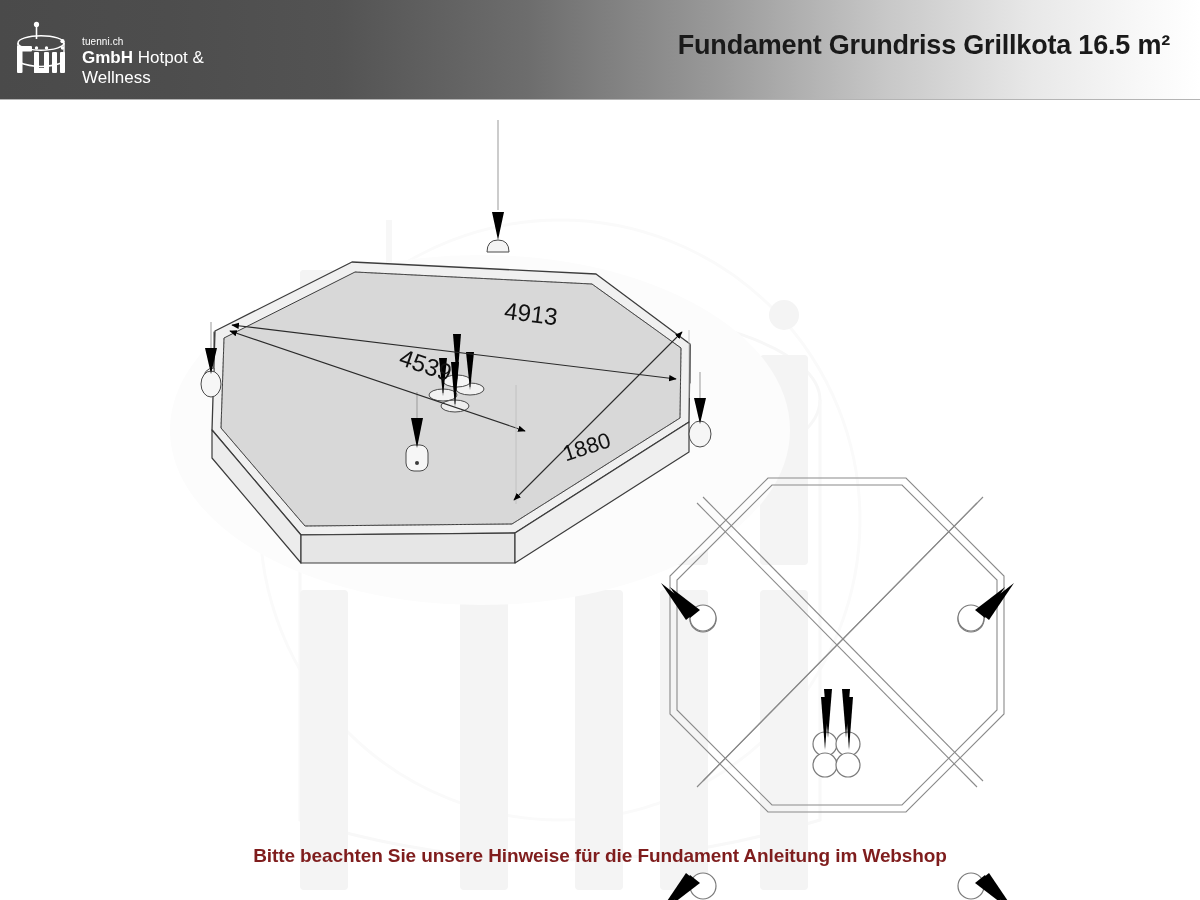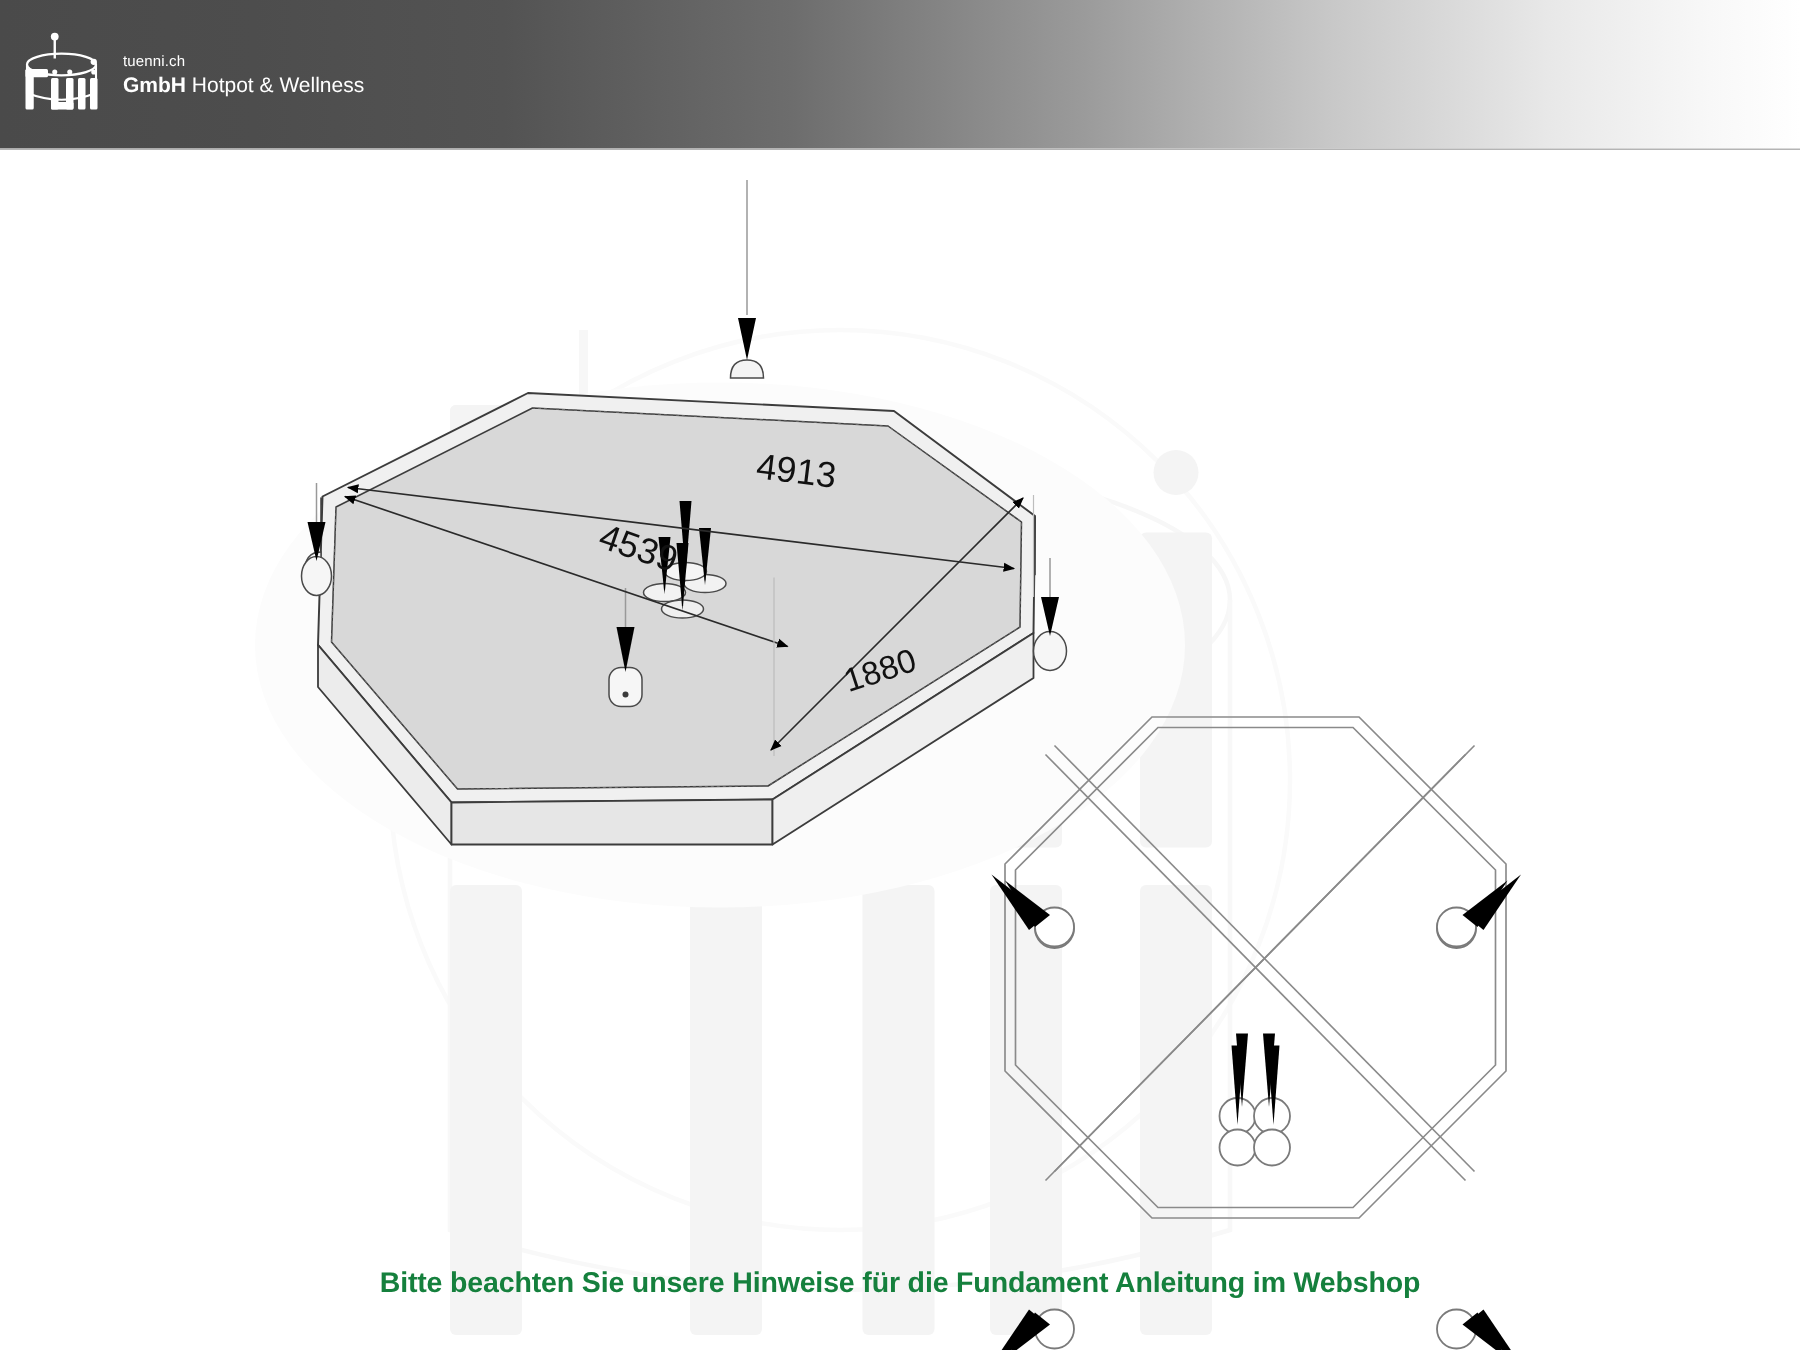--- a/index.html
+++ b/index.html
@@ -17,41 +17,41 @@
     box-sizing:border-box;
   }
   #logo-block{
     position:absolute;left:14px;top:22px;width:230px;height:62px;
   }
   #logo-mark{position:absolute;left:0;top:0;width:62px;height:60px;}
   #logo-text{
     position:absolute;left:68px;top:14px;color:#ffffff;line-height:1.18;
   }
   #logo-line1{font-size:10px;font-weight:400;letter-spacing:.1px;}
-  #logo-line2{font-size:14px;font-weight:400;}
+  #logo-line2{font-size:17px;font-weight:400;}
   #logo-line2 .b{font-weight:700;}
   #header-title{
     position:absolute;right:30px;top:30px;
     font-size:27px;font-weight:700;color:#1a1a1a;letter-spacing:-0.2px;
     white-space:nowrap;
   }
 
   
   #drawing-area{
     position:absolute;left:0;top:100px;width:1200px;height:800px;
     background:#ffffff;
   }
   #watermark-layer,#iso-layer,#plan-layer{
     position:absolute;left:0;top:0;width:1200px;height:800px;
   }
 
   
   #footer-note{
     position:absolute;left:0;top:845px;width:1200px;text-align:center;
-    font-size:19px;font-weight:700;color:#15803d;letter-spacing:-0.1px;
+    font-size:19px;font-weight:700;color:#7f1d1d;letter-spacing:-0.1px;
   }
   svg{display:block;overflow:visible;}
 </style>
 </head>
 <body>
 
 <div id="header-bar">
 
   <div id="logo-block">
     <div id="logo-mark">
@@ -78,20 +78,21 @@
           <circle cx="48.5" cy="26" r="1.7"></circle>
         </g>
       </svg>
     </div>
     <div id="logo-text">
       <div id="logo-line1">tuenni.ch</div>
       <div id="logo-line2"><span class="b">GmbH</span><span> Hotpot &amp; Wellness</span></div>
     </div>
   </div>
 
+  <div id="header-title">Fundament Grundriss Grillkota 16.5 m²</div>
 </div>
 
 <div id="drawing-area">
 
   <svg id="watermark-layer" viewBox="0 0 1200 800">
     <g opacity="1">
       <ellipse cx="560" cy="420" rx="300" ry="300" fill="none" stroke="#fafafa" stroke-width="3"></ellipse>
       <ellipse cx="555" cy="300" rx="265" ry="92" fill="none" stroke="#f7f7f7" stroke-width="3"></ellipse>
       <path d="M300 300 L300 720 Q560 800 820 720 L820 300" fill="none" stroke="#f8f8f8" stroke-width="3"></path>
       <circle cx="389" cy="214" r="16" fill="#f6f6f6"></circle>

